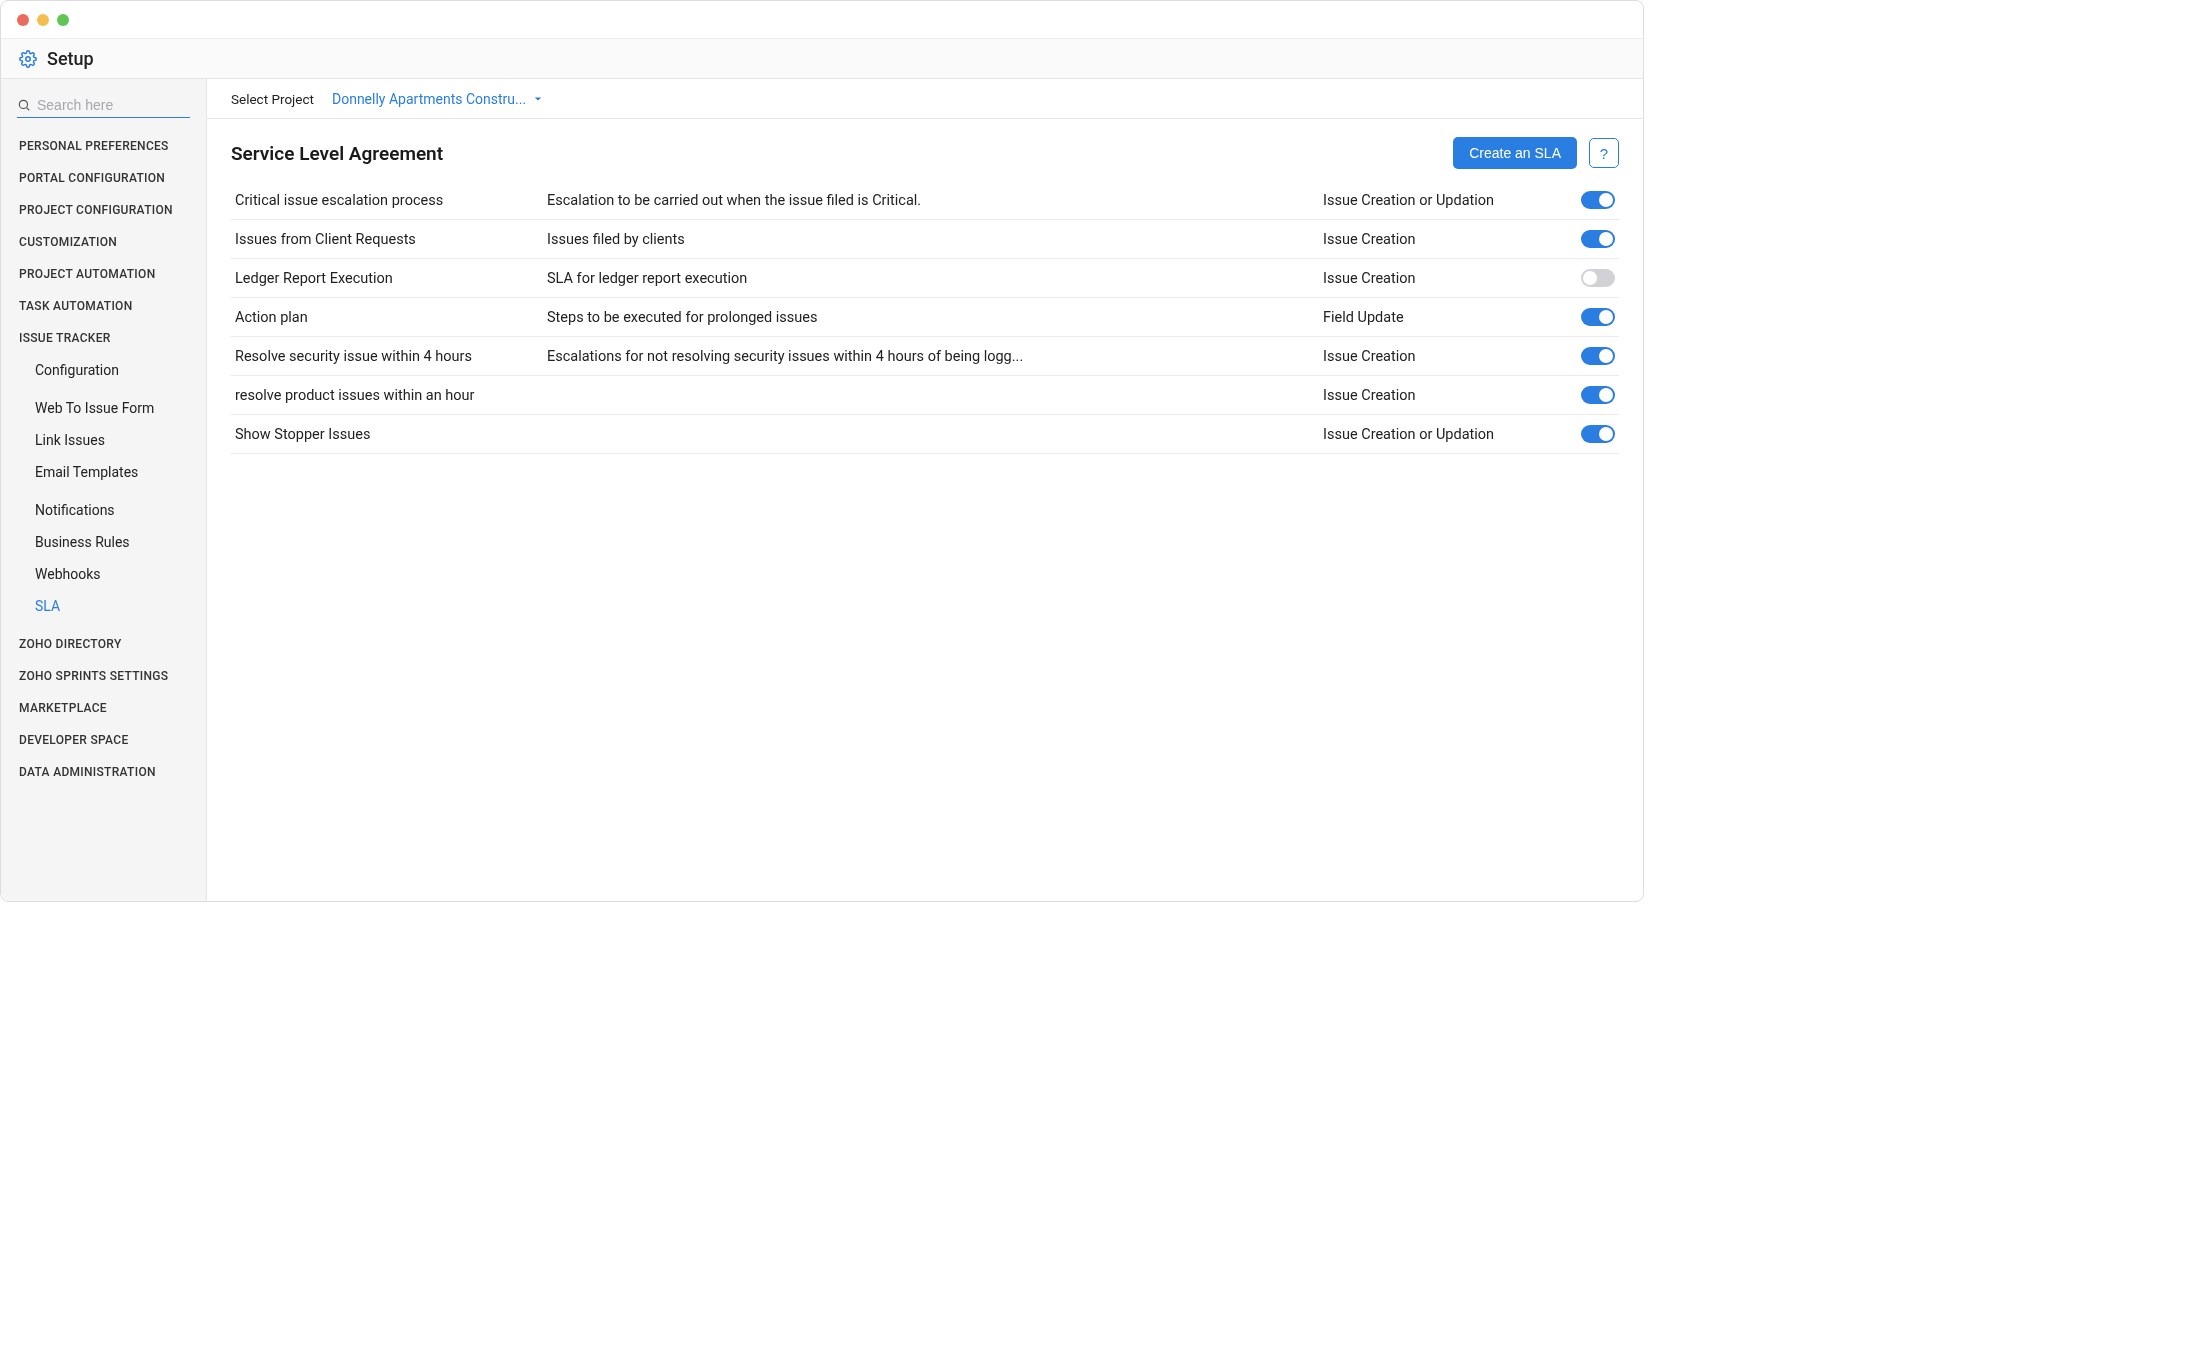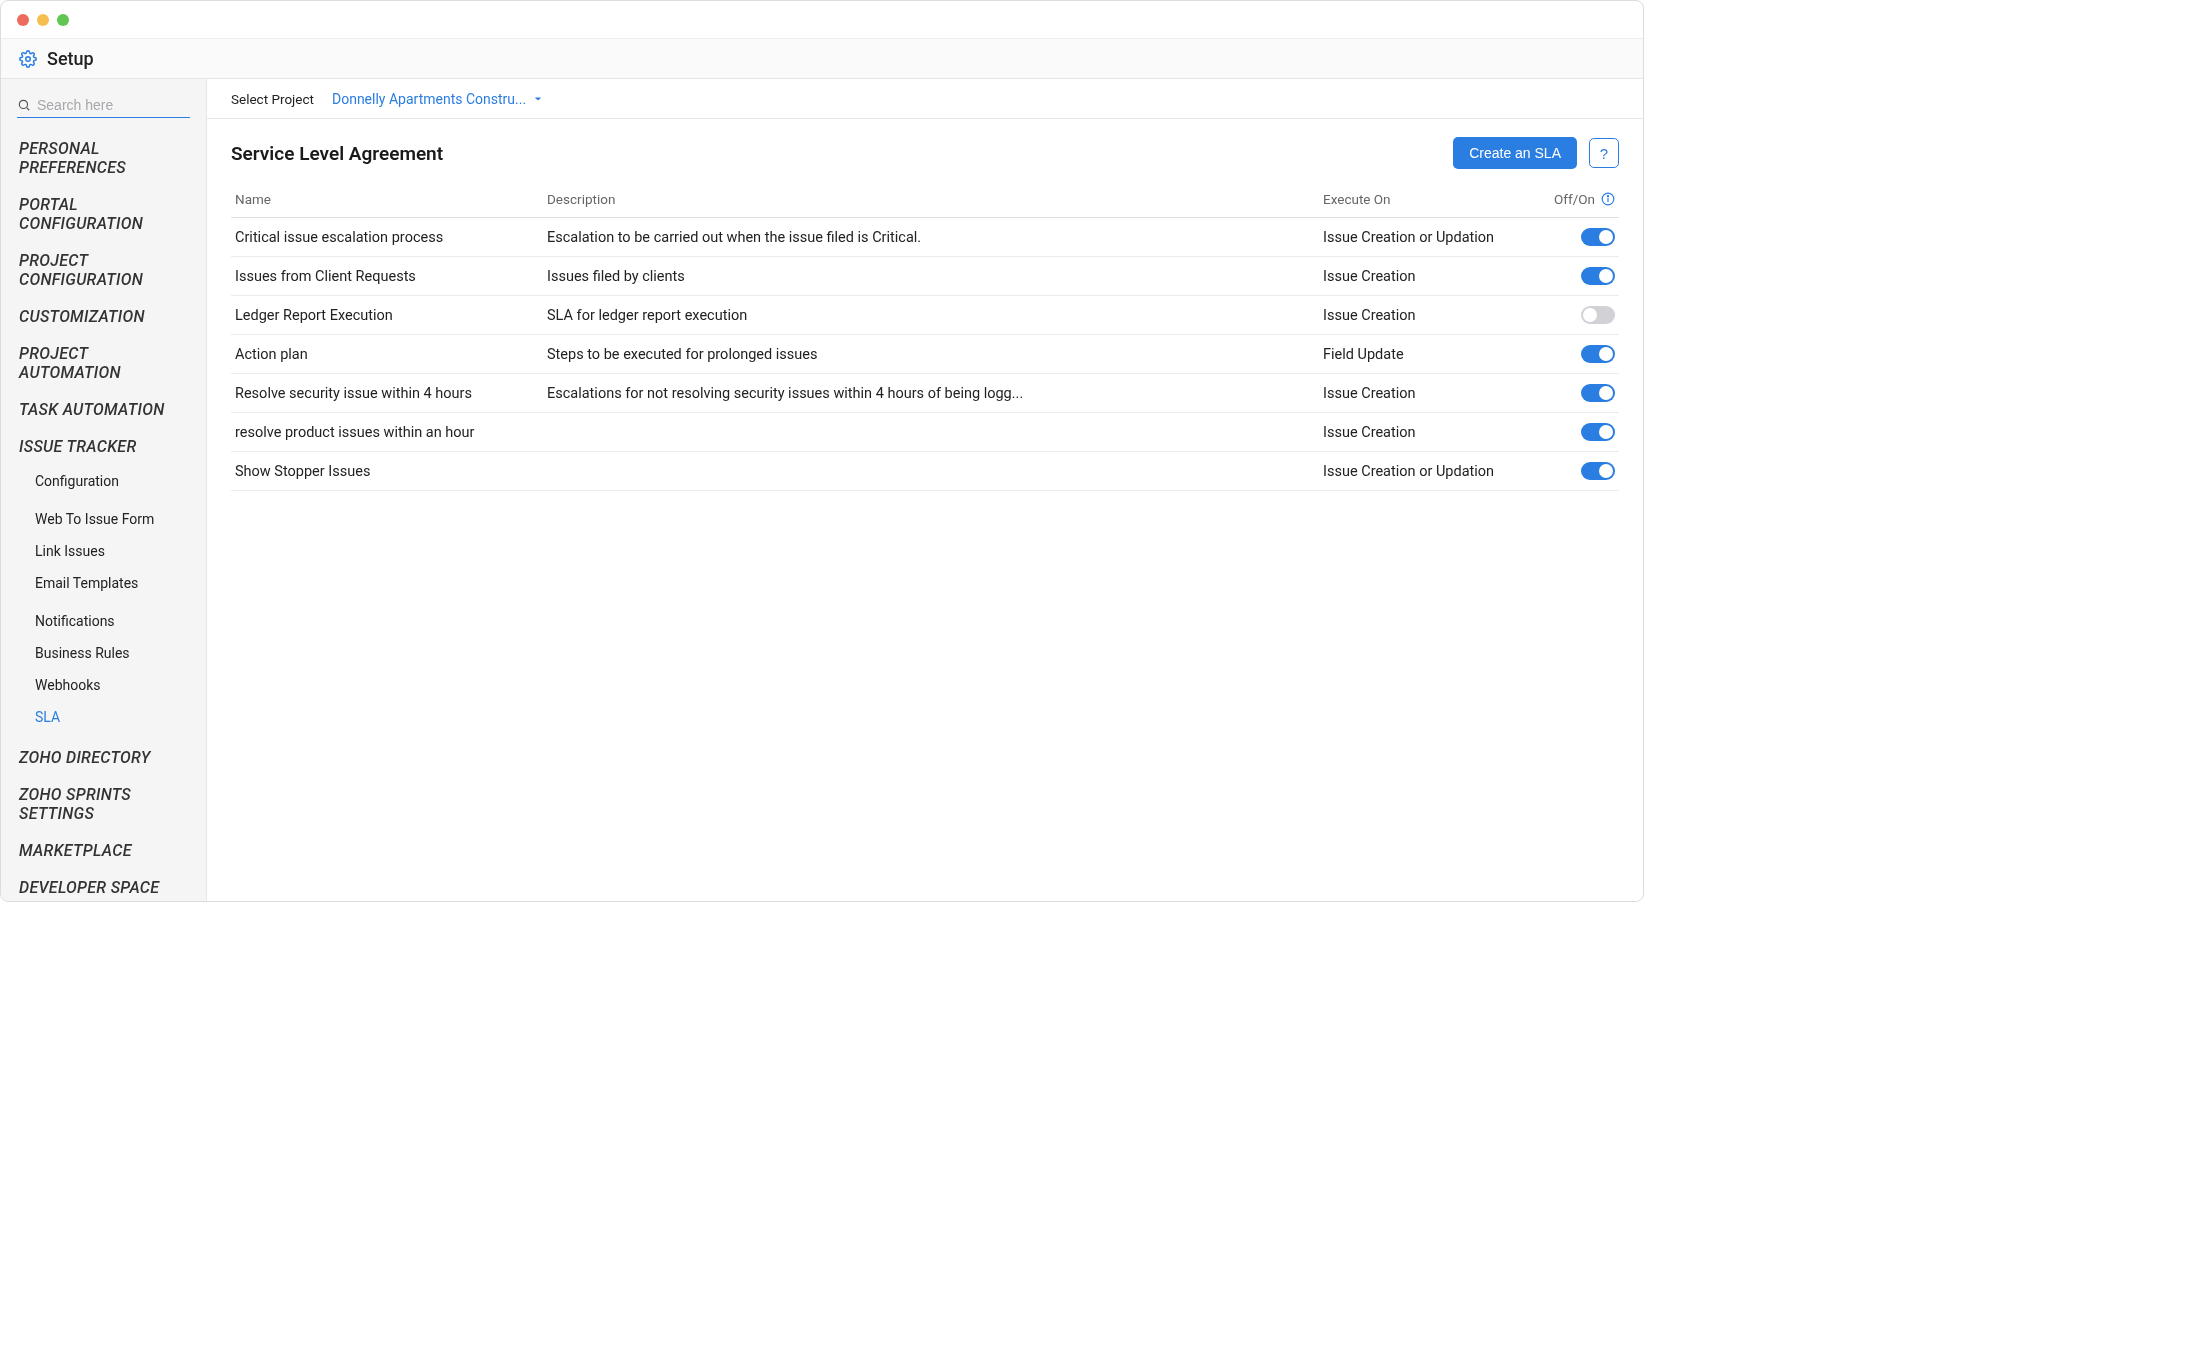--- a/index.html
+++ b/index.html
@@ -61,27 +61,26 @@
   padding: 4px 0;
 }
 .search-icon { width: 14px; height: 14px; color: #555; flex-shrink: 0; }
 .search-input {
   border: none; background: transparent; outline: none;
   font-size: 14px; color: #333; width: 100%;
 }
 .search-input::placeholder { color: #a7a7ac; }
 
 .nav-section-title {
-  font-size: 16px;
+  font-size: 12px;
   font-weight: 500;
   letter-spacing: 0.3px;
   color: #333;
   padding: 9px 18px;
   cursor: pointer;
-  font-style: italic;
 }
 .nav-subitem {
   font-size: 14px;
   color: #222;
   padding: 8px 18px 8px 34px;
   cursor: pointer;
 }
 .nav-subitem.active { color: #2a7de1; }
 .nav-group-gap { height: 6px; }
 
@@ -232,33 +231,20 @@
       <div class="content">
         <div class="content-header">
           <h1 class="content-title">Service Level Agreement</h1>
           <div class="content-actions">
             <button class="btn-primary">Create an SLA</button>
             <button class="help-btn">?</button>
           </div>
         </div>
 
         <div class="table">
-          <div class="thead">
-            <div>Name</div>
-            <div>Description</div>
-            <div>Execute On</div>
-            <div class="th-offon">
-              <span>Off/On</span>
-              <svg class="info-icon" viewBox="0 0 24 24" fill="none" stroke="currentColor" stroke-width="2">
-                <circle cx="12" cy="12" r="10"></circle>
-                  <line x1="12" y1="10" x2="12" y2="17"></line>
-                  <circle cx="12" cy="7" r="1" fill="currentColor"></circle>
-              </svg>
-            </div>
-          </div>
           <div id="table-body">
               <div class="trow">
                 <div>Critical issue escalation process</div>
                 <div class="td-desc">Escalation to be carried out when the issue filed is Critical.</div>
                 <div>Issue Creation or Updation</div>
                 <div class="td-toggle">
                   <div class="toggle on"></div>
                 </div>
               </div>
               <div class="trow">

